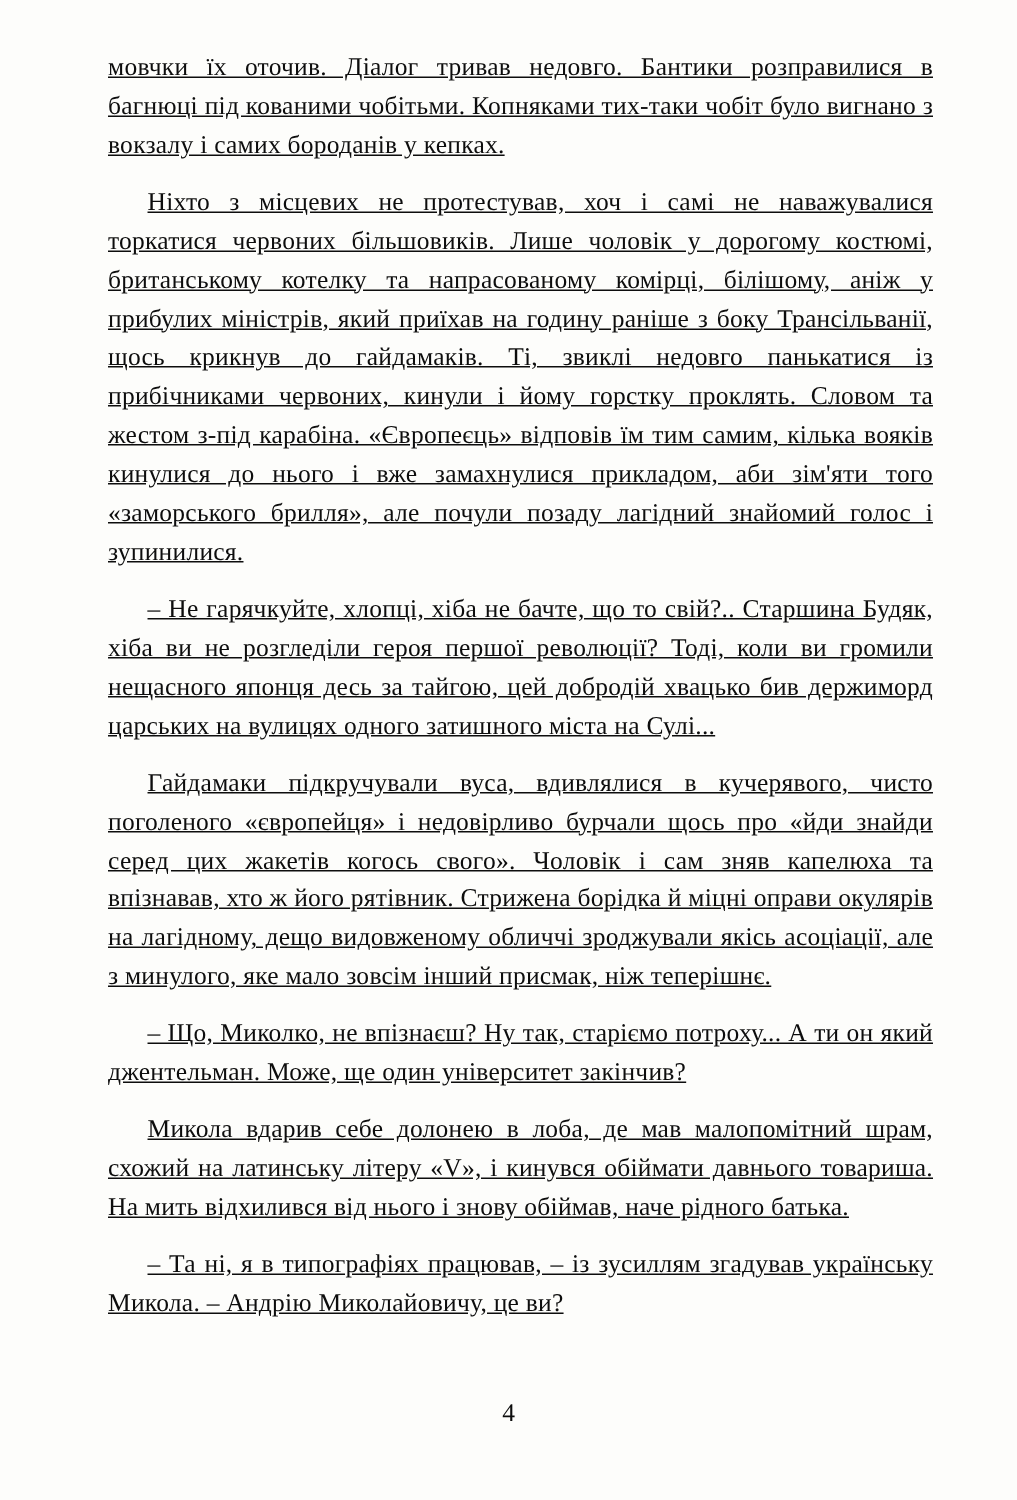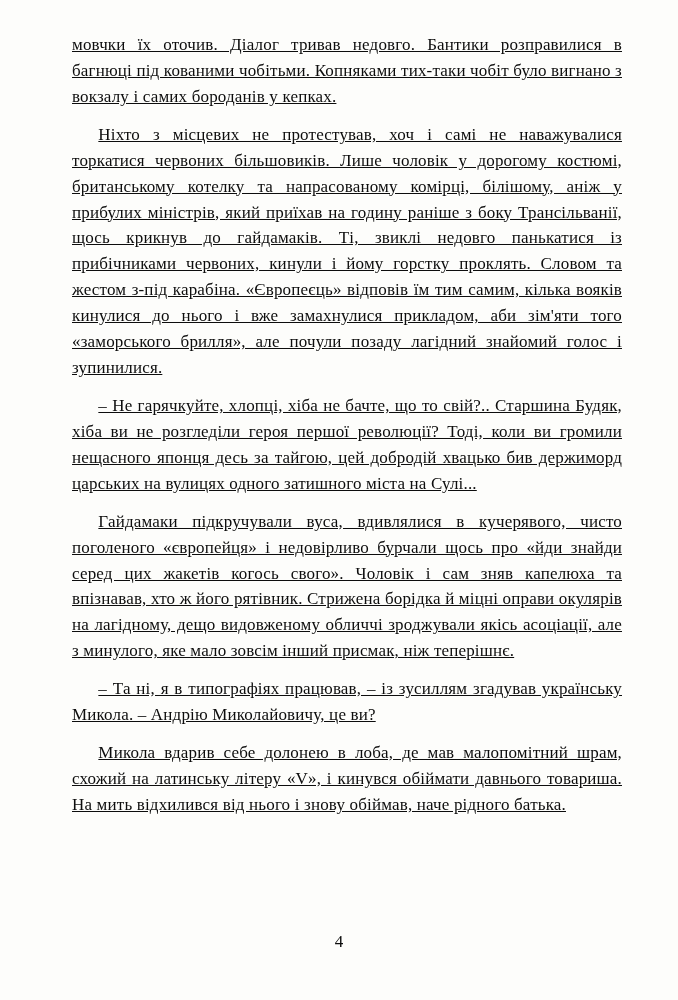--- a/index.html
+++ b/index.html
@@ -53,17 +53,18 @@
 </style>
 </head>
 <body>
 
 <div class="page">
   <div class="body-text">
     <p>мовчки їх оточив. Діалог тривав недовго. Бантики розправилися в багнюці під кованими чобітьми. Копняками тих-таки чобіт було вигнано з вокзалу і самих бороданів у кепках.</p>
     <p class="indent">Ніхто з місцевих не протестував, хоч і самі не наважувалися торкатися червоних більшовиків. Лише чоловік у дорогому костюмі, британському котелку та напрасованому комірці, білішому, аніж у прибулих міністрів, який приїхав на годину раніше з боку Трансільванії, щось крикнув до гайдамаків. Ті, звиклі недовго панькатися із прибічниками червоних, кинули і йому горстку проклять. Словом та жестом з-під карабіна. «Європеєць» відповів їм тим самим, кілька вояків кинулися до нього і вже замахнулися прикладом, аби зім'яти того «заморського брилля», але почули позаду лагідний знайомий голос і зупинилися.</p>
     <p class="indent">– Не гарячкуйте, хлопці, хіба не бачте, що то свій?.. Старшина Будяк, хіба ви не розгледіли героя першої революції? Тоді, коли ви громили нещасного японця десь за тайгою, цей добродій хвацько бив держиморд царських на вулицях одного затишного міста на Сулі...</p>
     <p class="indent">Гайдамаки підкручували вуса, вдивлялися в кучерявого, чисто поголеного «європейця» і недовірливо бурчали щось про «йди знайди серед цих жакетів когось свого». Чоловік і сам зняв капелюха та впізнавав, хто ж його рятівник. Стрижена борідка й міцні оправи окулярів на лагідному, дещо видовженому обличчі зроджували якісь асоціації, але з минулого, яке мало зовсім інший присмак, ніж теперішнє.</p>
+    <p class="indent">– Що, Миколко, не впізнаєш? Ну так, старіємо потроху... А ти он який джентельман. Може, ще один університет закінчив?</p>
+    <p class="indent">Микола вдарив себе долонею в лоба, де мав малопомітний шрам, схожий на латинську літеру «V», і кинувся обіймати давнього товариша. На мить відхилився від нього і знову обіймав, наче рідного батька.</p>
     <p class="indent">– Та ні, я в типографіях працював, – із зусиллям згадував українську Микола. – Андрію Миколайовичу, це ви?</p>
-    <p class="indent">Микола вдарив себе долонею в лоба, де мав малопомітний шрам, схожий на латинську літеру «V», і кинувся обіймати давнього товариша. На мить відхилився від нього і знову обіймав, наче рідного батька.</p>
   </div>
   <div class="page-number">4</div>
 </div>
 
 </body></html>

